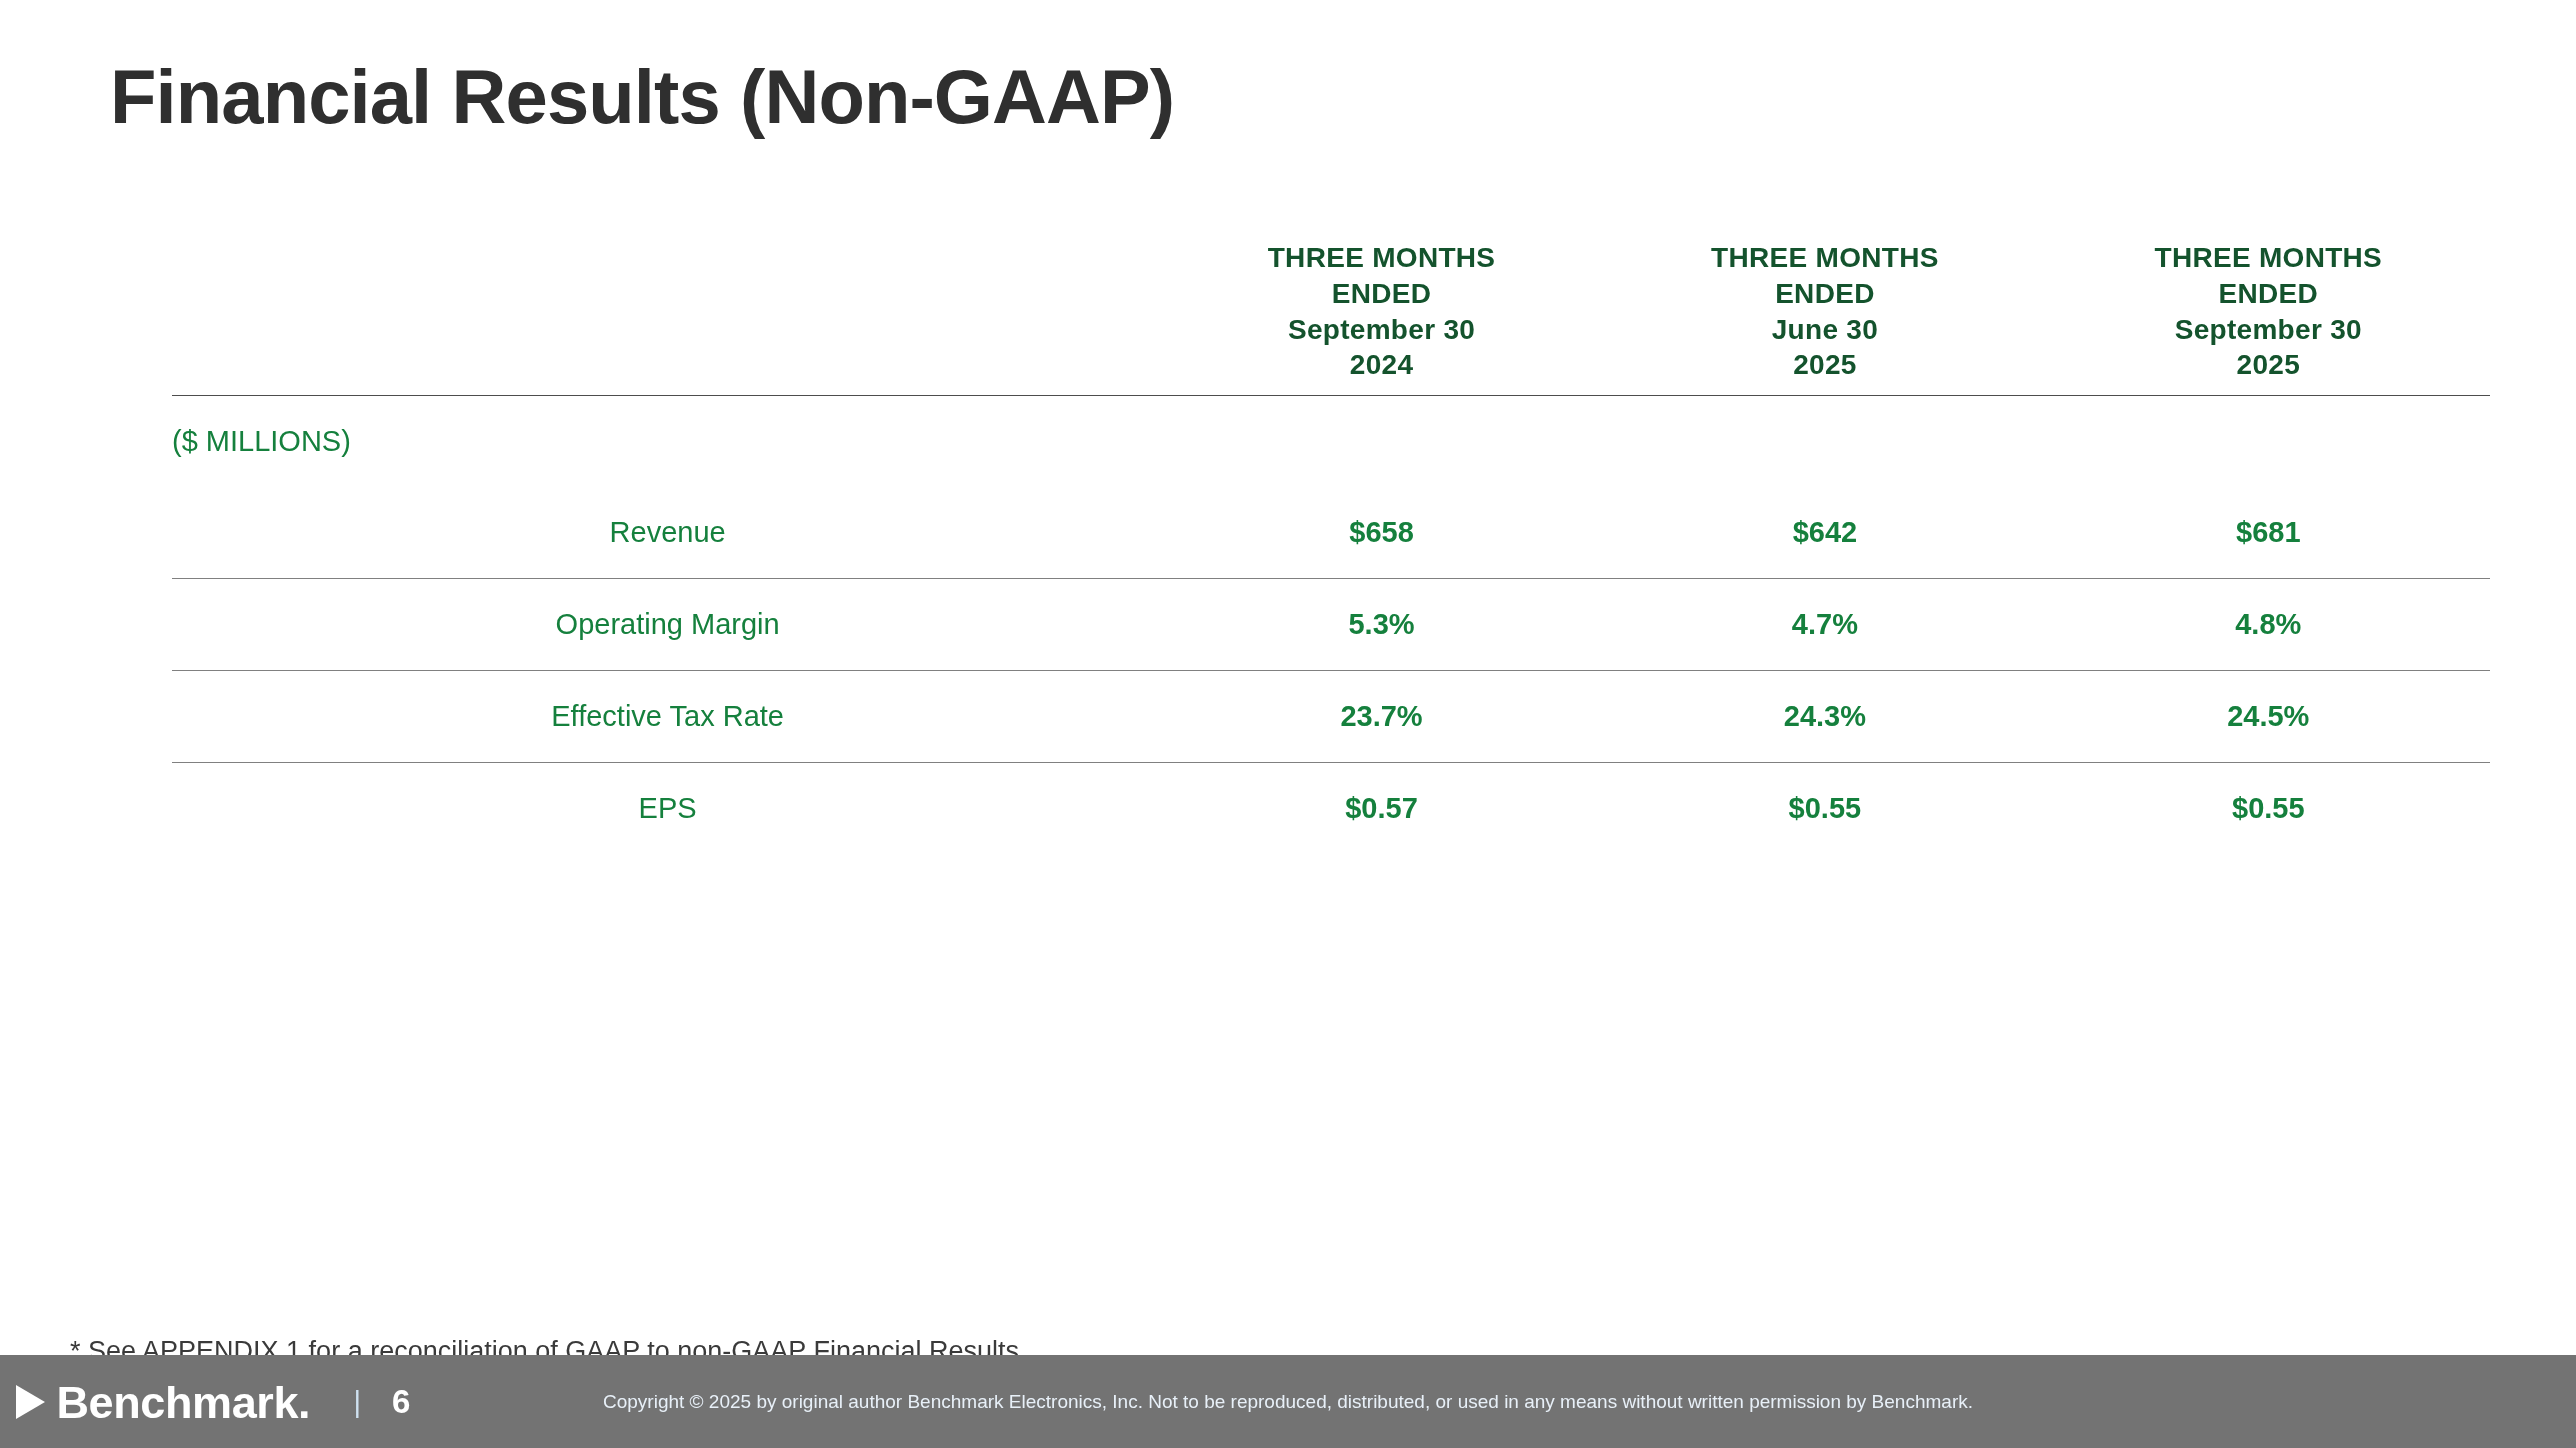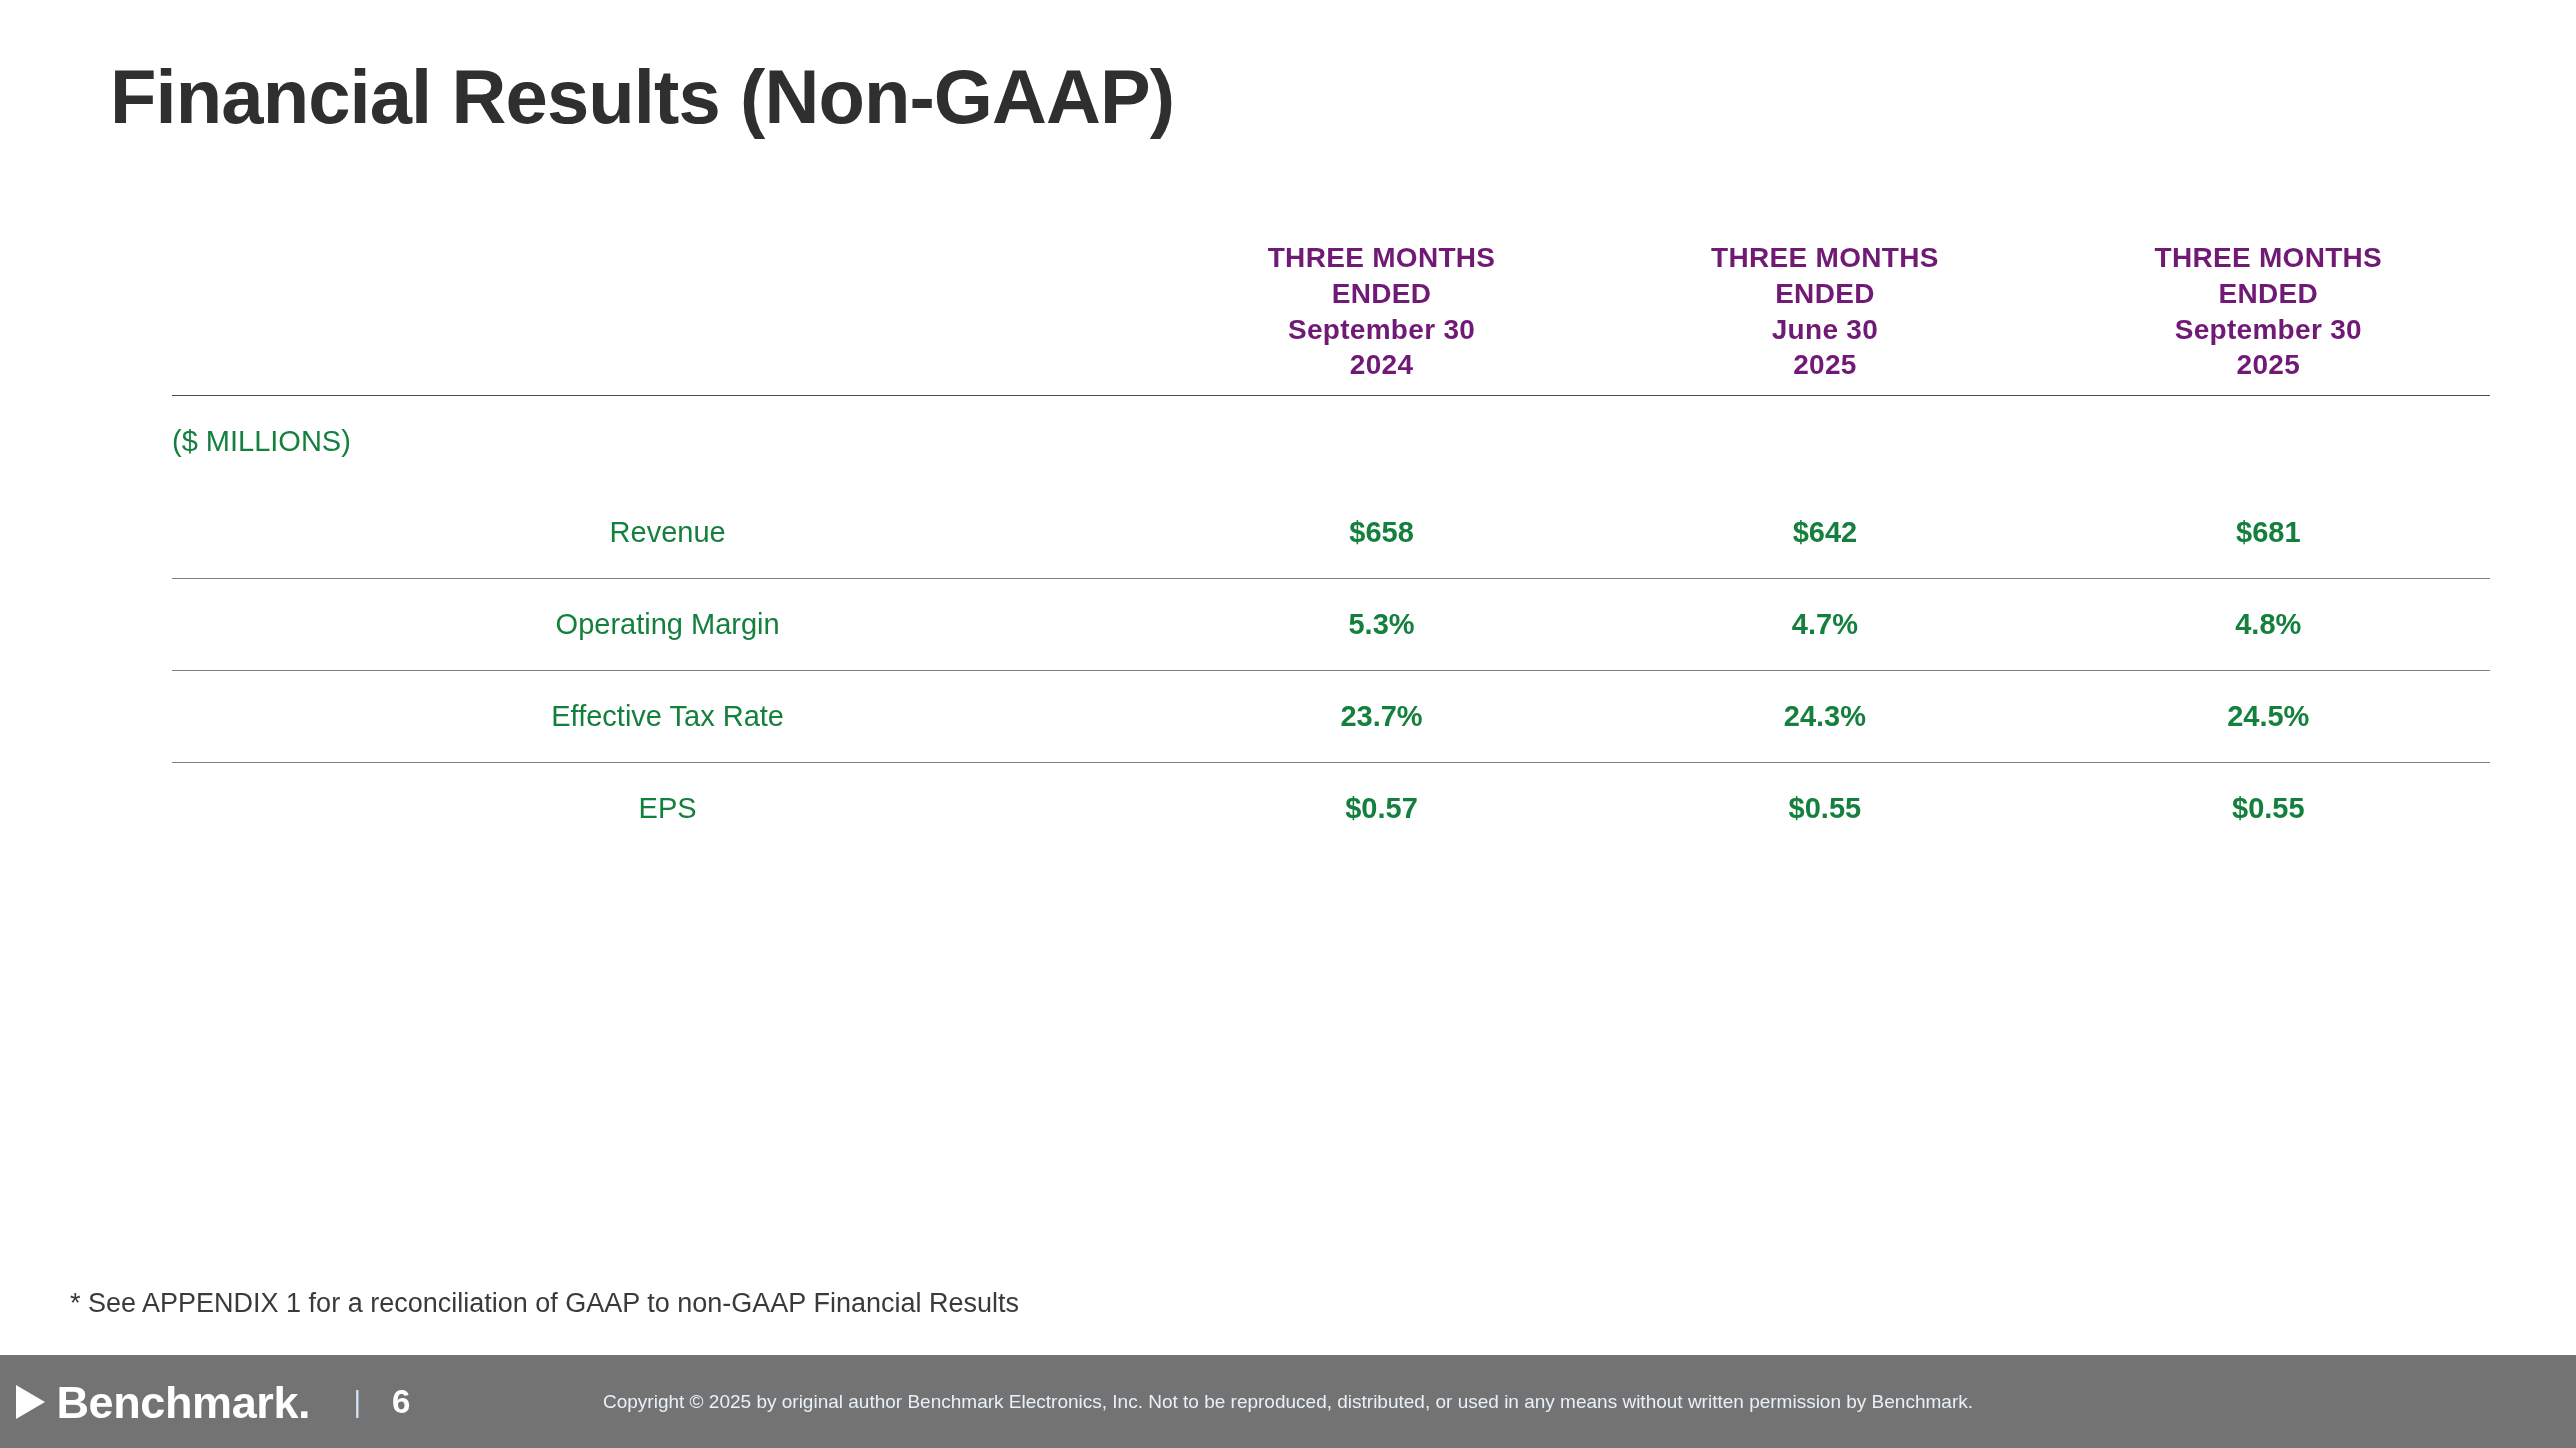--- a/index.html
+++ b/index.html
@@ -45,21 +45,21 @@
     border-collapse: collapse;
     width: 2318px;
     table-layout: fixed;
   }
   table.fin col.c-label { width: 987px; }
   table.fin col.c-val   { width: 443px; }
 
   table.fin th.colhead {
     font-size: 28px;
     font-weight: bold;
-    color: #701a75;
+    color: #14532d;
     text-align: center;
     vertical-align: bottom;
     padding: 0 0 12px 0;
     line-height: 1.28;
     letter-spacing: 0.3px;
   }
   table.fin th.blankhead {
     border-bottom: none;
   }
   table.fin thead tr th.colhead {
@@ -91,21 +91,21 @@
   }
   td.val {
     text-align: center;
     font-weight: bold;
   }
 
   
   .footnote {
     position: absolute;
     left: 70px;
-    top: 1288px;
+    top: 1336px;
     font-size: 27px;
     color: #3a3a3a;
     white-space: nowrap;
   }
 
   
   .footer {
     position: absolute;
     left: 0;
     right: 0;

